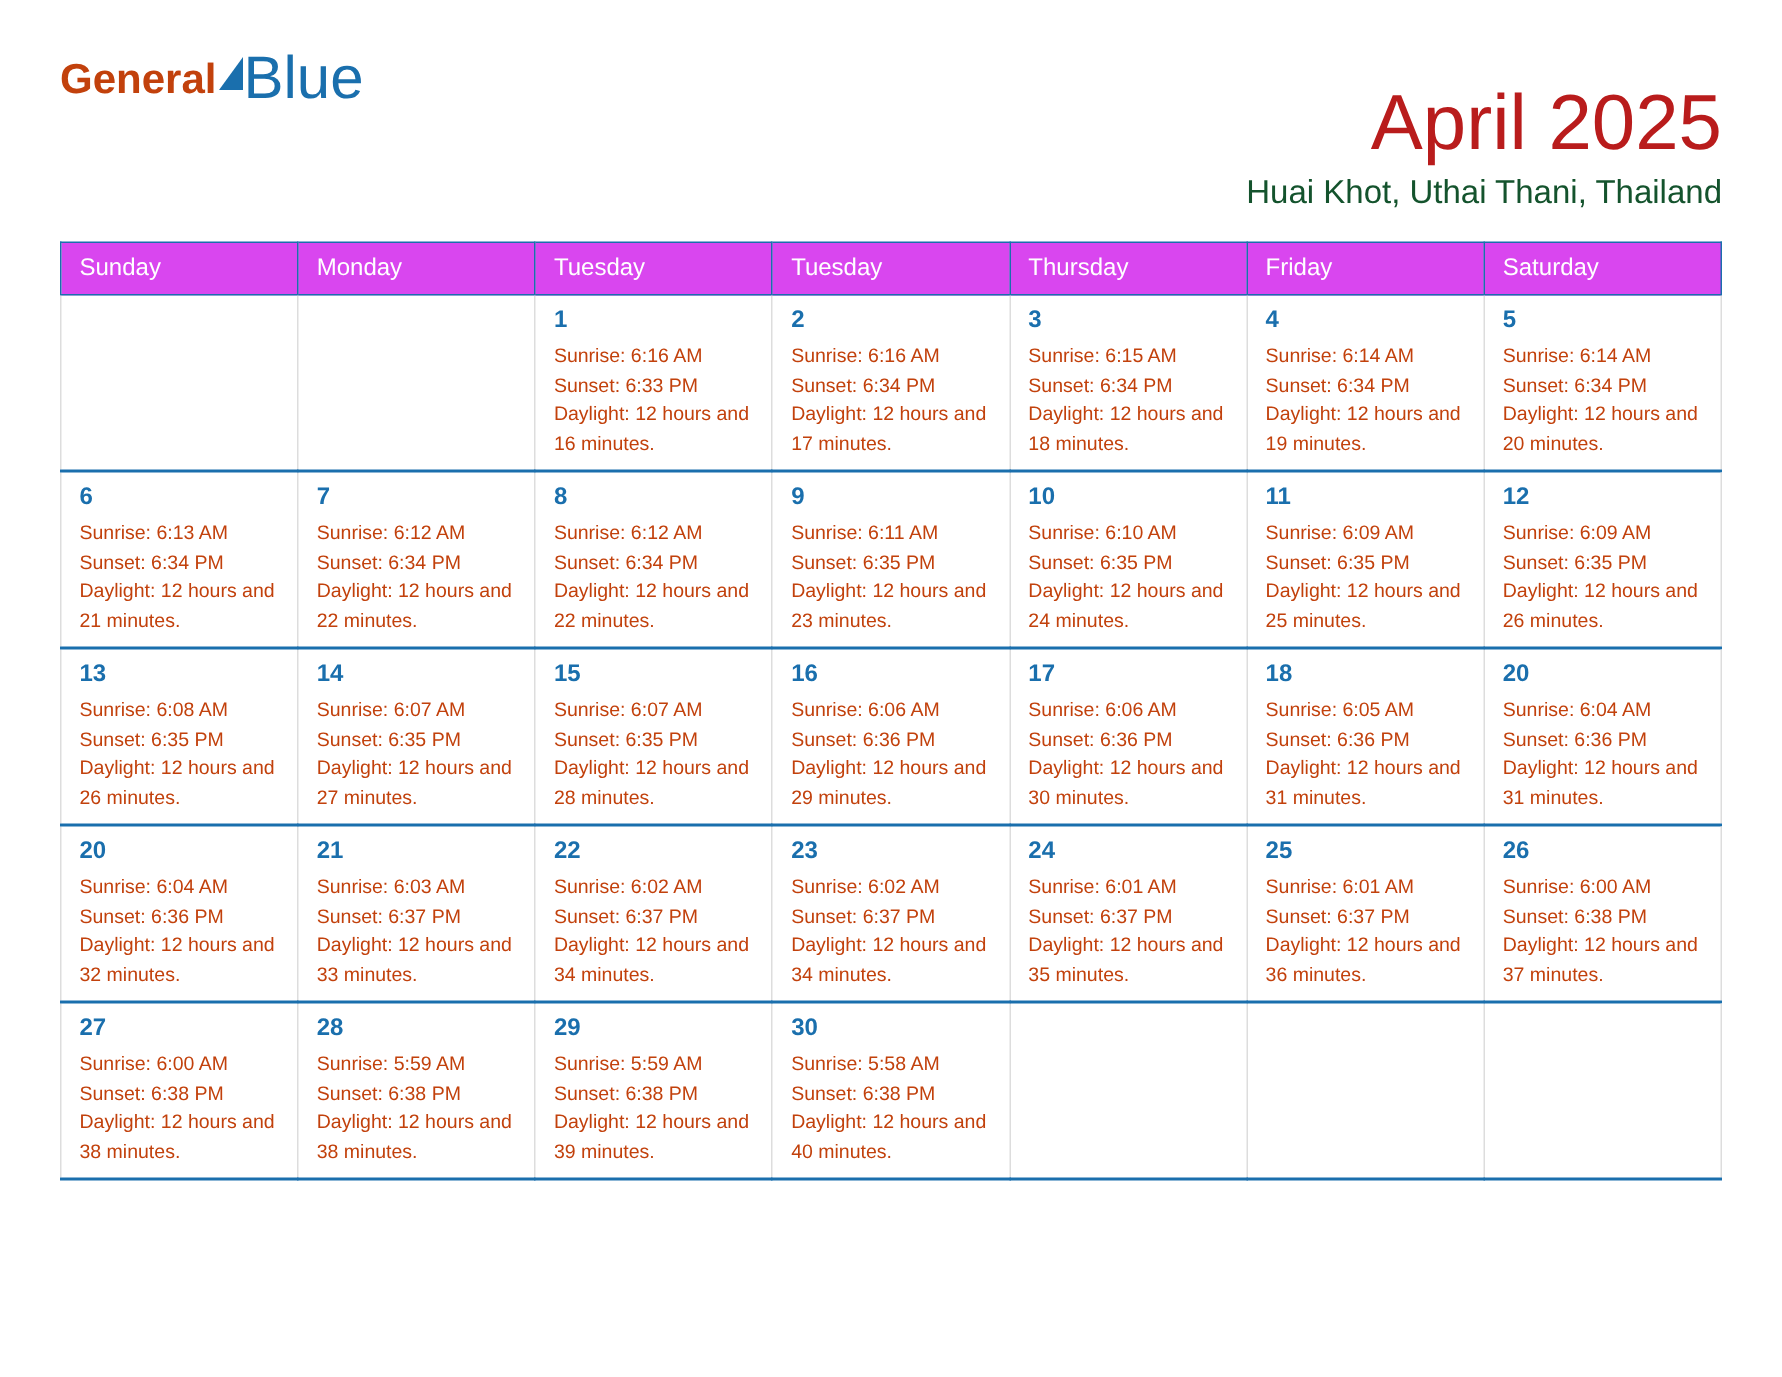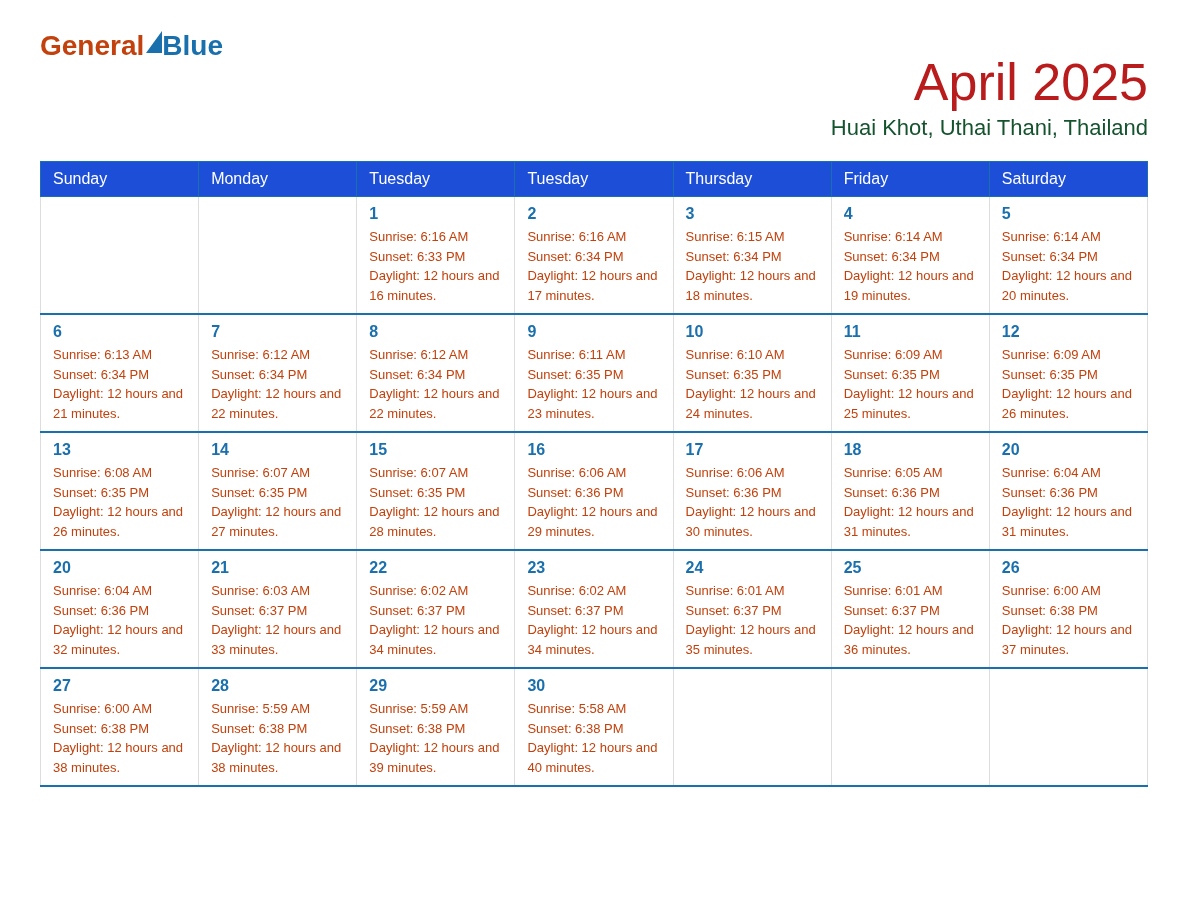--- a/index.html
+++ b/index.html
@@ -19,22 +19,22 @@
     .logo {
       display: flex;
       align-items: center;
     }
     .logo-text-general {
       font-size: 28px;
       font-weight: bold;
       color: #c2410c;
     }
     .logo-text-blue {
-      font-size: 28px;
-      font-weight: bold;
+      font-size: 40px;
+      font-weight: normal;
       color: #1a6fad;
     }
     .logo-triangle {
       width: 0;
       height: 0;
       border-left: 16px solid transparent;
       border-bottom: 22px solid #1a6fad;
       display: inline-block;
       margin-left: 2px;
       vertical-align: middle;
@@ -54,21 +54,21 @@
     .location-title {
       font-size: 22px;
       color: #14532d;
       margin-top: 4px;
     }
     .calendar {
       width: 100%;
       border-collapse: collapse;
     }
     .calendar thead tr {
-      background-color: #1d4ed8;
+      background-color: #d946ef;
     }
     .calendar thead th {
       color: #fff;
       font-size: 16px;
       font-weight: normal;
       padding: 8px 12px;
       text-align: left;
       border: 1px solid #1a6fad;
     }
     .calendar tbody tr {

